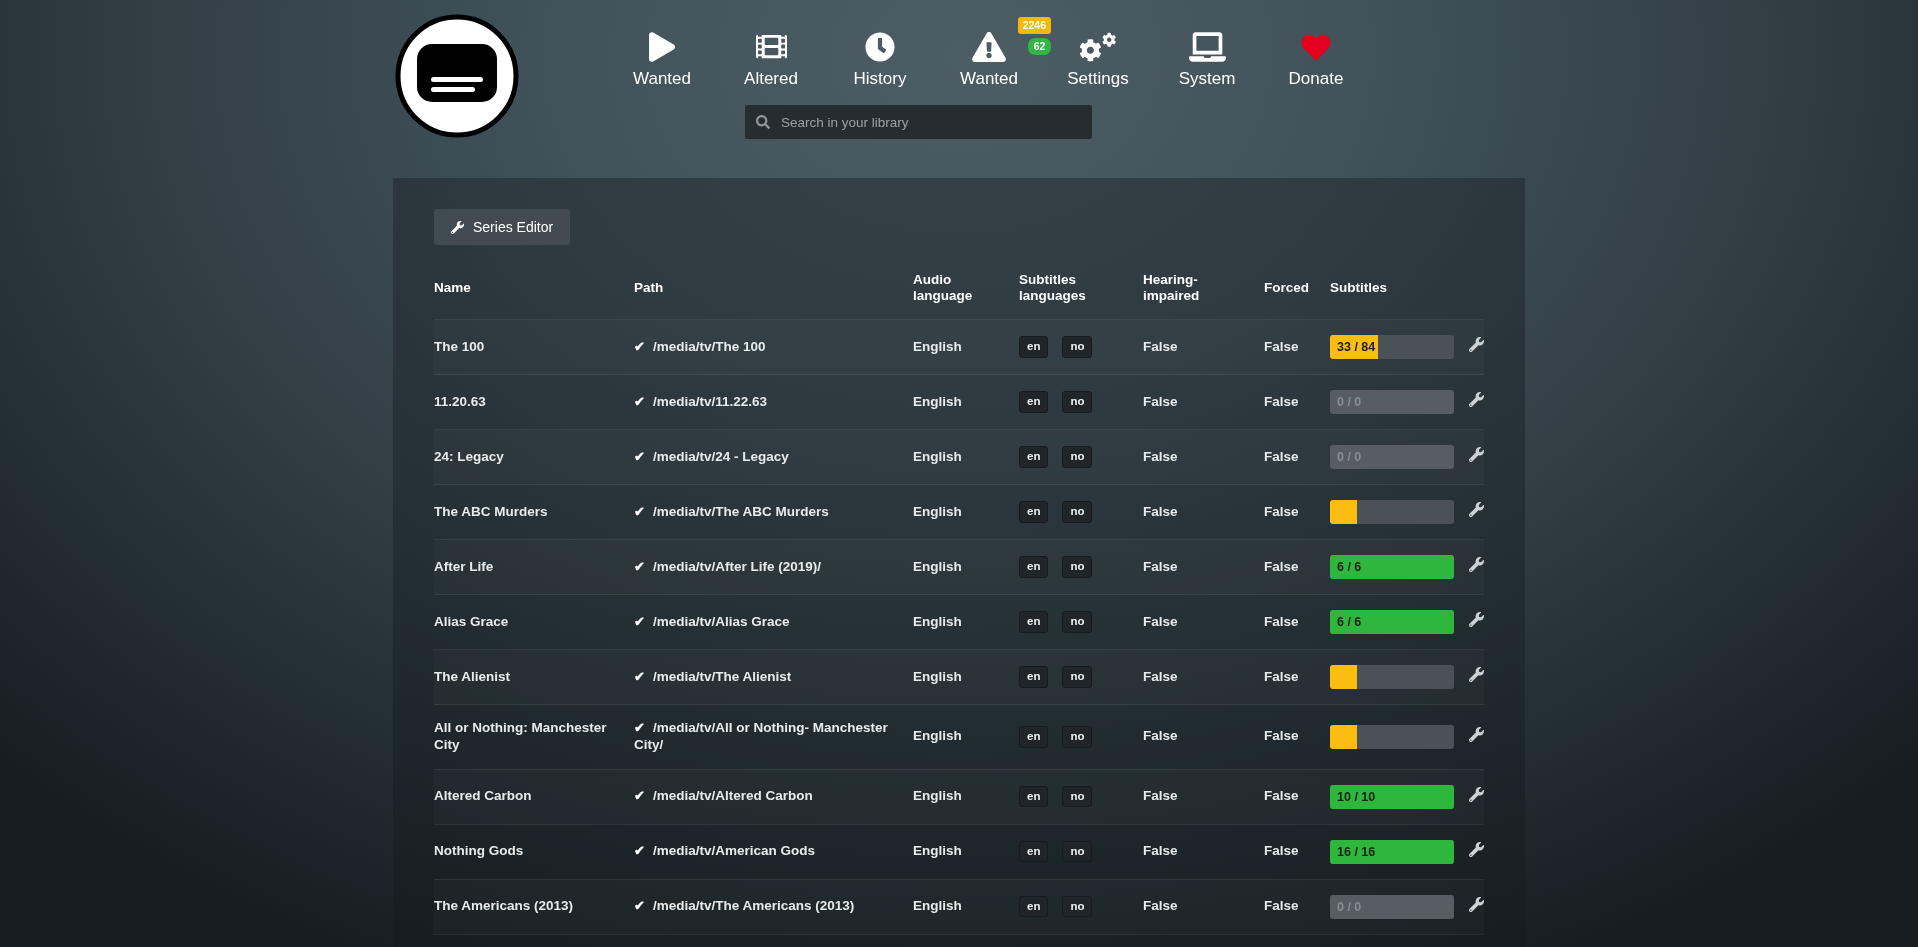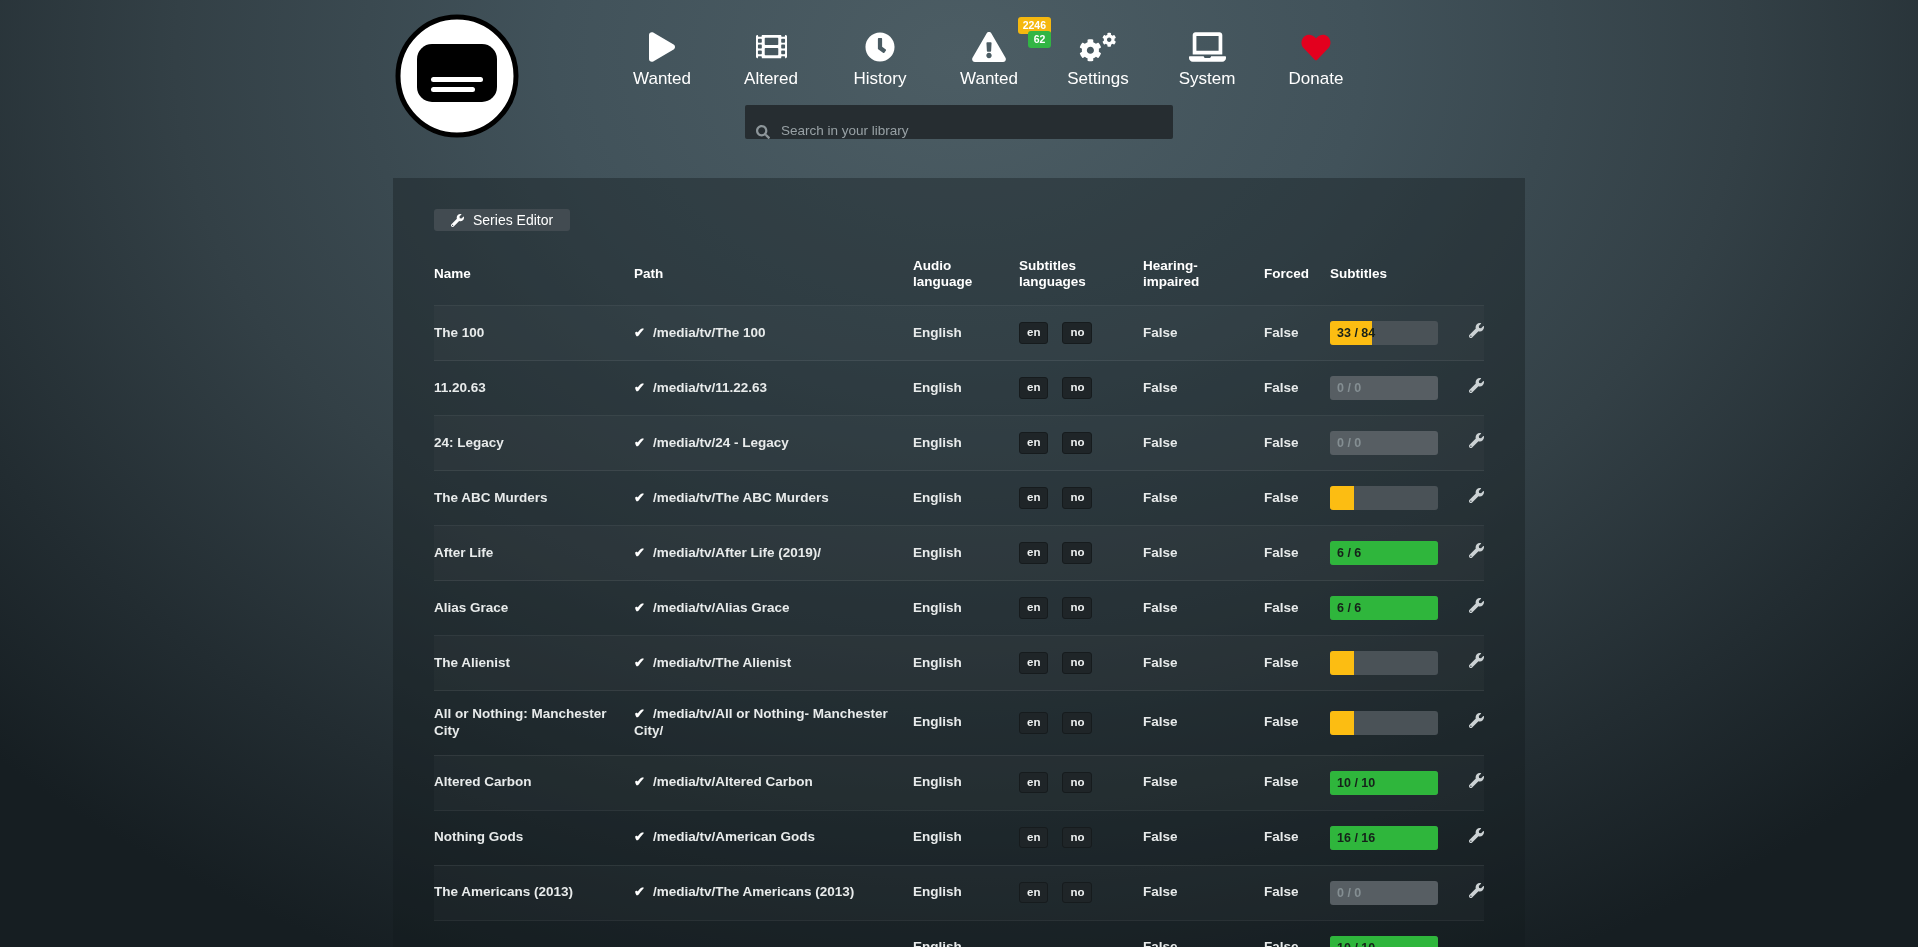--- a/index.html
+++ b/index.html
@@ -24,42 +24,42 @@
     align-items:center;color:#fff;cursor:pointer;
   }
   .nav-icon-box{height:38px;display:flex;align-items:flex-end;justify-content:center;}
   .nav-icon-box svg{fill:#fff;display:block;}
   .nav-label{margin-top:7px;font-size:17px;}
   .nav-badge{
     position:absolute;font-size:10.5px;font-weight:bold;color:#fff;
     padding:3px 5px;border-radius:3px;min-width:13px;text-align:center;line-height:1;
   }
   .nav-badge.warn{top:-7px;right:-12px;}
-  .nav-badge.succ{top:7px;right:-12px;}
+  .nav-badge.succ{top:14px;right:-12px;border-radius:7px;}
   .searchbar{
-    position:absolute;top:105px;left:745px;width:428px;height:34px;
-    background:#262d31;border-radius:2px;display:flex;align-items:flex-end;
+    position:absolute;top:105px;left:745px;width:347px;height:34px;
+    background:#262d31;border-radius:2px;display:flex;align-items:center;
     padding:0 11px;box-sizing:border-box;
   }
   .searchbar svg{fill:#8d969a;flex:none;margin-right:9px;}
   .searchbar input{
     flex:1;background:transparent;border:none;outline:none;
     color:#e3e7e8;font-size:13.5px;font-family:"Liberation Sans",sans-serif;
   }
   .searchbar input::placeholder{color:#98a1a5;}
   
   .panel{
     position:absolute;left:393px;top:178px;width:1132px;height:769px;
     background:rgba(19,25,28,0.38);overflow:hidden;
   }
   .editor-btn{
     display:inline-flex;align-items:center;gap:9px;margin:31px 0 0 41px;
     background:#424b51;border:none;border-radius:3px;color:#fff;
     font-size:14px;font-family:"Liberation Sans",sans-serif;
-    padding:8px 17px;cursor:pointer;height:22px;box-sizing:border-box;
+    padding:8px 17px;cursor:pointer;height:36px;box-sizing:border-box;
   }
   .editor-btn svg{fill:#fff;}
   table{
     margin:17px 41px 0 41px;width:1050px;border-collapse:collapse;
     table-layout:fixed;
   }
   th{
     color:#fff;font-weight:bold;font-size:13.5px;text-align:left;
     vertical-align:middle;padding:10px 24px 16px 0;line-height:1.15;
   }
@@ -71,21 +71,21 @@
   tbody tr{border-top:1px solid rgba(255,255,255,0.07);font-weight:bold;}
   tbody tr:nth-child(odd){background:rgba(255,255,255,0.025);}
   .series-name{cursor:pointer;}
   .check{color:#fff;margin-right:8px;font-size:13px;}
   .chip{
     display:inline-block;background:#1f2528;border:1px solid #161b1d;
     color:#eef1f1;font-size:11.5px;padding:2px 7px 3px;border-radius:3px;
     margin-right:14px;
   }
   .progressbar{
-    position:relative;width:108px;height:24px;background:#4a5257;
+    position:relative;width:124px;height:24px;background:#4a5257;
     border-radius:3px;overflow:hidden;
   }
   .progressbar.empty{background:#575e63;}
   .pfill{position:absolute;left:0;top:0;bottom:0;}
   .plabel{
     position:absolute;left:7px;top:0;line-height:24px;font-size:12.5px;
     color:#16211a;white-space:nowrap;
   }
   .progressbar.empty .plabel{color:#848e92;}
   .wrench-btn{

